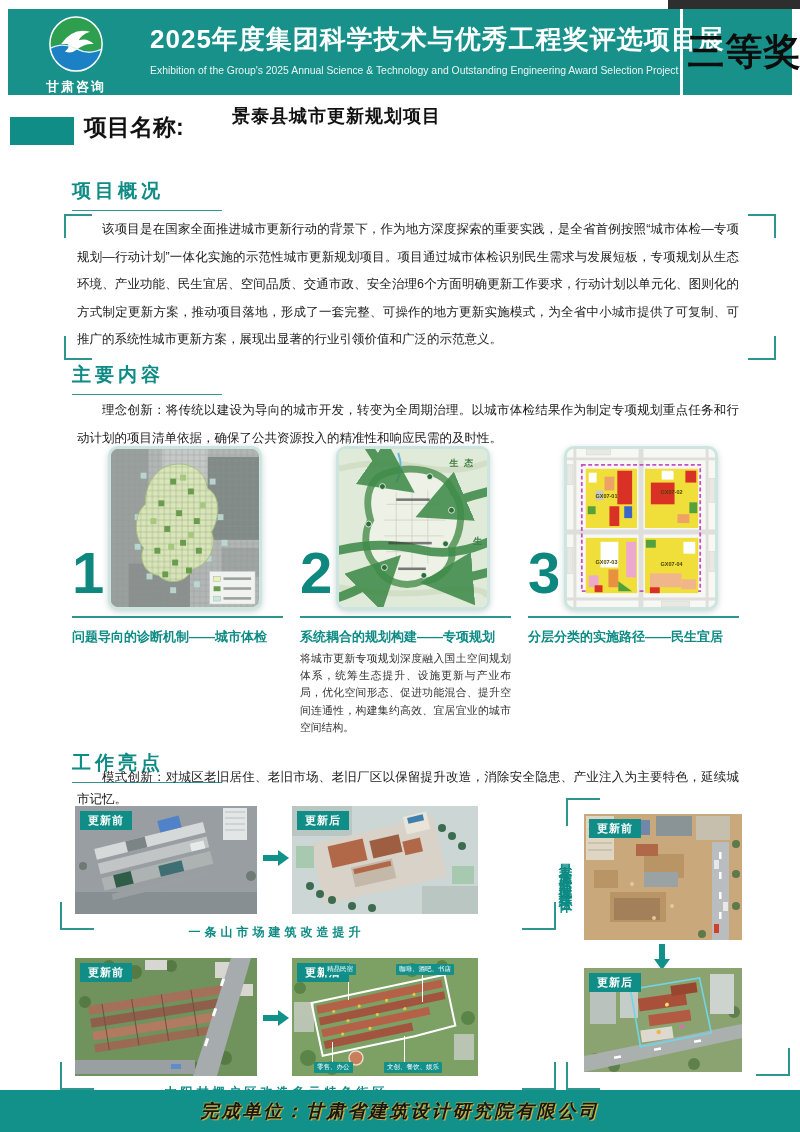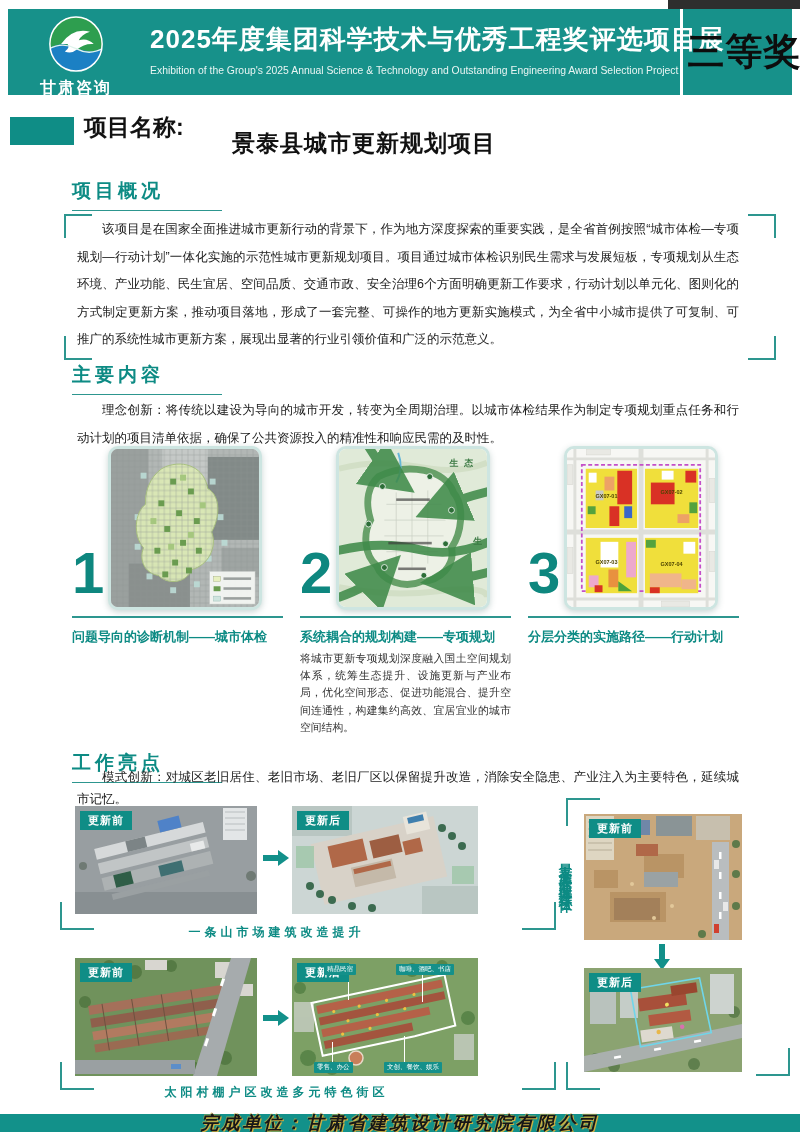--- a/index.html
+++ b/index.html
@@ -3,31 +3,31 @@
 <meta charset="utf-8">
 <style>
   html,body{margin:0;padding:0;background:#ffffff;}
   body{width:800px;height:1132px;position:relative;overflow:hidden;
        font-family:"Liberation Sans","DejaVu Sans",sans-serif;color:#1a1a1a;}
   .abs{position:absolute;}
   
   .topstrip{position:absolute;top:0;right:0;width:132px;height:9px;background:#2e2e2e;}
   .header{position:absolute;left:8px;top:9px;width:784px;height:86px;background:#17918a;display:flex;}
   .logo-block{position:absolute;left:16px;top:6px;width:104px;text-align:center;}
-  .logo-caption{color:#fff;font-weight:bold;font-size:16px;letter-spacing:2px;margin-top:1px;}
+  .logo-caption{color:#fff;font-weight:bold;font-size:13px;letter-spacing:2px;margin-top:1px;}
   .title-block{position:absolute;left:142px;top:13px;width:530px;}
   .main-title{color:#fff;font-weight:bold;font-size:26px;letter-spacing:1px;white-space:nowrap;}
   .sub-title{color:#e9f5f3;font-size:10.4px;margin-top:8px;white-space:nowrap;}
   .award-divider{position:absolute;left:672px;top:0;width:3px;height:86px;background:#fff;}
   .award{position:absolute;left:675px;top:0;width:123px;height:86px;display:flex;align-items:center;justify-content:center;
          font-size:37px;font-weight:900;color:#0d0d0d;letter-spacing:1px;}
   
   .pname-bar{position:absolute;left:10px;top:117px;width:64px;height:28px;background:#0f8d86;}
   .pname-label{position:absolute;left:84px;top:112px;font-size:23px;font-weight:bold;color:#111;}
-  .pname-name{position:absolute;left:232px;top:128px;font-size:23px;font-weight:bold;color:#111;letter-spacing:1px;}
+  .pname-name{position:absolute;left:232px;top:104px;font-size:18px;font-weight:bold;color:#111;letter-spacing:1px;}
   
   .sec-h{position:absolute;left:72px;color:#0d8b84;font-size:19px;font-weight:bold;letter-spacing:4px;
          padding-bottom:6px;border-bottom:1.6px solid #2d968f;min-width:150px;}
   
   .para{position:absolute;left:77px;width:662px;font-size:12.5px;line-height:27.5px;text-align:justify;
         text-indent:2em;color:#202020;}
   
   .br{position:absolute;width:26px;height:22px;border:0 solid #2d968f;}
   .br.tl{border-left-width:2px;border-top-width:2px;}
   .br.tr{border-right-width:2px;border-top-width:2px;}
@@ -48,21 +48,21 @@
   .photo svg{display:block;}
   .badge{position:absolute;left:5px;top:5px;background:#0f8d86;color:#fff;font-size:11px;font-weight:bold;
          padding:2px 8px;letter-spacing:1px;z-index:2;}
   .caption{position:absolute;color:#0d8b84;font-size:12px;font-weight:bold;letter-spacing:4px;text-align:center;}
   .vtext{position:absolute;left:556px;top:852px;writing-mode:vertical-rl;color:#0d8b84;font-size:13.5px;
          font-weight:bold;letter-spacing:3px;}
   .chip{position:absolute;background:#14908a;color:#fff;font-size:6.5px;padding:1px 3px;border-radius:1px;
         white-space:nowrap;z-index:2;}
   .chipline{position:absolute;background:#fff;z-index:1;}
   
-  .footer{position:absolute;left:0;right:0;bottom:0;height:18px;background:#12918a;display:flex;
+  .footer{position:absolute;left:0;right:0;bottom:0;height:42px;background:#12918a;display:flex;
           align-items:center;justify-content:center;}
   .footer-text{font-family:"DejaVu Serif","Liberation Serif",serif;font-style:italic;font-weight:bold;
                font-size:18px;color:#171717;letter-spacing:3px;
                text-shadow:1.3px 1.3px 0 rgba(214,178,62,.95), -0.6px -0.6px 0 rgba(214,178,62,.6);}
 </style>
 </head>
 <body>
 
 <div>
 
@@ -286,21 +286,21 @@
           <g font-size="5.6" font-weight="bold" fill="#4d4400" text-anchor="middle">
             <text x="40" y="50">GX07-01</text>
             <text x="106" y="46">GX07-02</text>
             <text x="40" y="116">GX07-03</text>
             <text x="106" y="118">GX07-04</text>
           </g>
         </svg>
       </div>
       <div class="mc-num">3</div>
       <div class="mc-sep"></div>
-      <div class="mc-title">分层分类的实施路径——行动计划</div>
+      <div class="mc-title">分层分类的实施路径——民生宜居</div>
     </div>
   </div>
 
   <div class="sec-h" style="top:738px;margin-top:12px;">工作亮点</div>
   <div class="para" style="top:766px;line-height:22px;">模式创新：对城区老旧居住、老旧市场、老旧厂区以保留提升改造，消除安全隐患、产业注入为主要特色，延续城市记忆。</div>
 
   <div class="photo" style="left:75px;top:806px;width:182px;height:108px;">
     <div class="badge">更新前</div>
     <svg width="182" height="108" viewBox="0 0 182 108" preserveAspectRatio="none">
       <rect width="182" height="108" fill="#989ea1"></rect>

